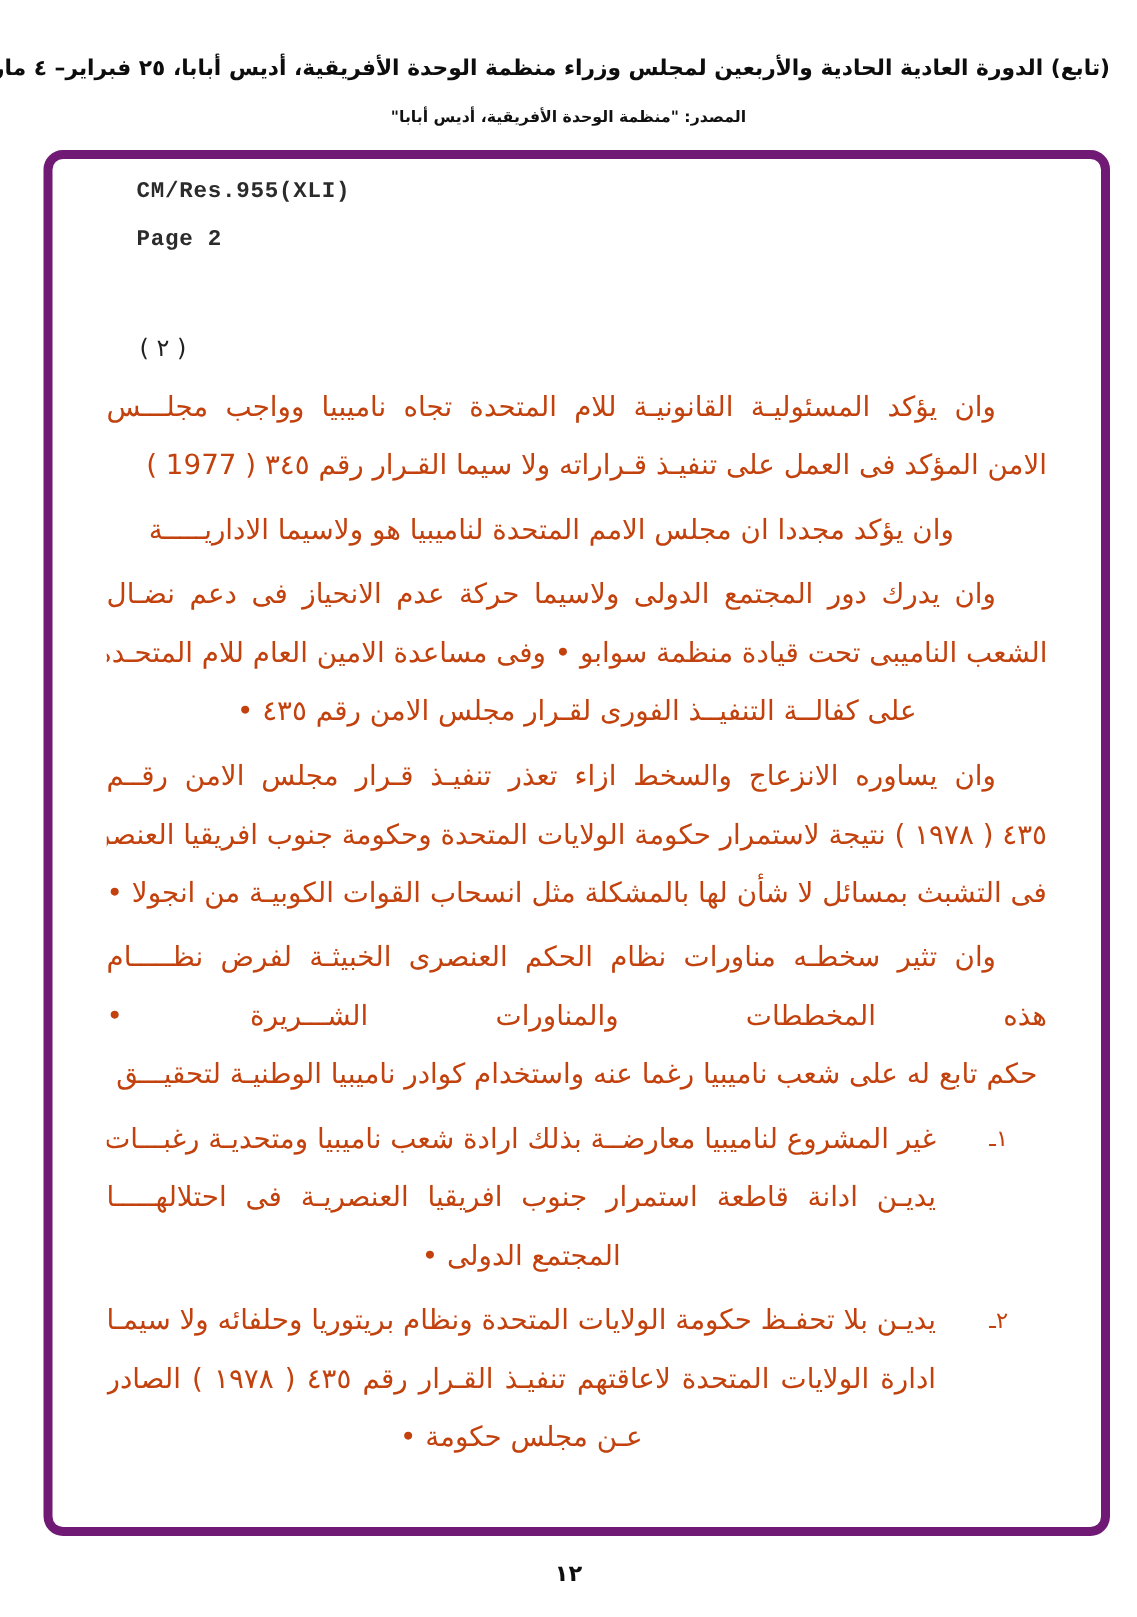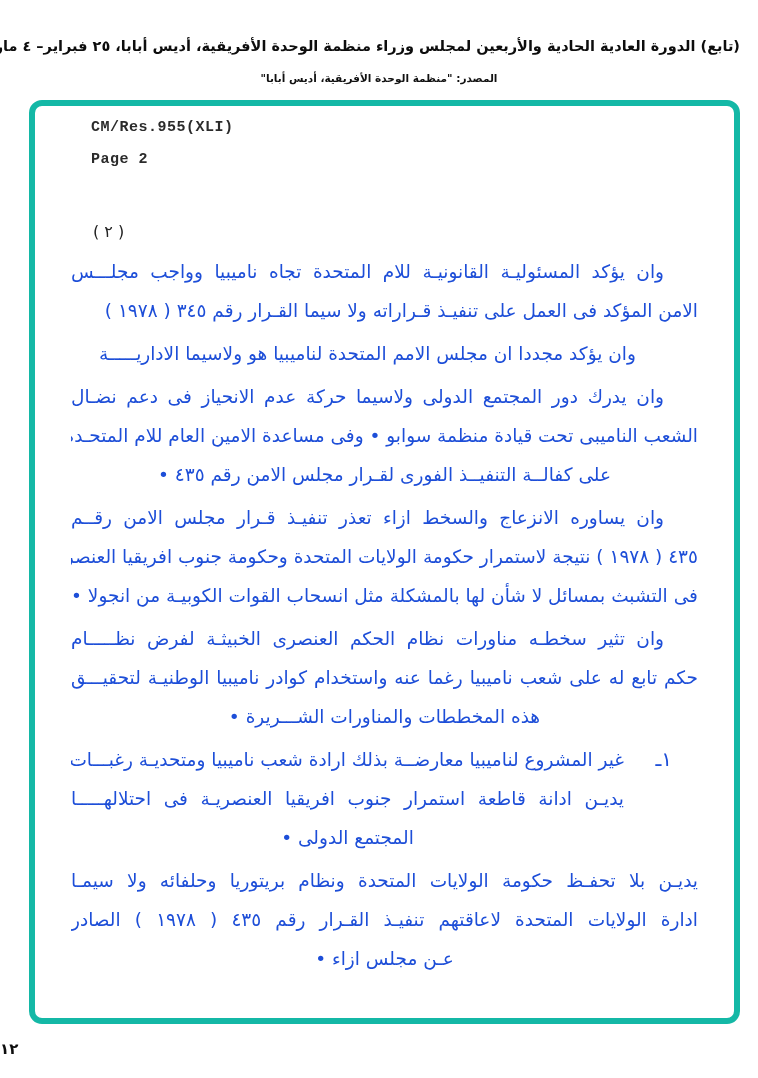--- a/index.html
+++ b/index.html
@@ -23,21 +23,21 @@
     position: absolute; top: 72px; left: 18px; right: 18px;
     direction: rtl; text-align: center;
     font-weight: bold; font-size: 10.5px; color: #111;
   }
 
   
   .frame {
     position: absolute; left: 29px; top: 100px;
     width: 711px; height: 924px;
     box-sizing: border-box;
-    border: 6px solid #14b8a6;
+    border: 6px solid #701a75;
     border-radius: 13px;
     background: #ffffff;
   }
 
   
   .ref, .page-label {
     position: absolute; left: 56px;
     font-family: "Liberation Mono", "DejaVu Sans Mono", monospace;
     font-size: 15px; font-weight: bold; color: #2b2b2b;
     letter-spacing: 0.5px; white-space: nowrap;
@@ -49,21 +49,21 @@
   .section-marker {
     position: absolute; top: 116px; left: 58px;
     font-size: 16px; color: #222;
     direction: rtl;
   }
 
   
   .doc-body {
     position: absolute; top: 146px; left: 36px; right: 36px; bottom: 8px;
     direction: rtl;
-    font-size: 18.5px; color: #1d4ed8;
+    font-size: 18.5px; color: #c2410c;
     overflow: hidden;
   }
   .para { margin: 0 0 4px 0; }
   .line {
     line-height: 39px;
     text-align: justify;
     text-align-last: justify;
     white-space: nowrap;
     overflow: hidden;
   }
@@ -72,87 +72,88 @@
   .para.two-line > .line:last-child { text-align-last: right; }
   .para:first-of-type { margin-top: 0; }
 
   
   .item { display: flex; margin: 0 0 4px 0; }
   .item-num {
     flex: 0 0 74px;
     box-sizing: border-box;
     padding-right: 26px;
     line-height: 39px;
-    font-size: 20px;
+    font-size: 15px;
   }
   .item-body { flex: 1 1 auto; min-width: 0; }
   .item-body > .line:last-child { text-align-last: center; white-space: normal; }
 
   
   .footer-page {
     position: absolute; top: 1040px; left: 0; width: 758px;
-    text-align: left;
+    text-align: center;
     font-weight: bold; font-size: 15px; letter-spacing: 6px;
     color: #0e0e0e;
   }
 </style>
 </head>
 <body>
 
 <div class="hdr1">(تابع)  الدورة العادية الحادية والأربعين لمجلس وزراء منظمة الوحدة الأفريقية، أديس أبابا، ٢٥ فبراير– ٤ مارس ١٩٨٥</div>
 <div class="hdr2">المصدر:  "منظمة الوحدة الأفريقية، أديس أبابا"</div>
 
 <div class="frame">
 
   <div class="ref">CM/Res.955(XLI)</div>
   <div class="page-label">Page 2</div>
   <div class="section-marker">( ٢ )</div>
 
   <div class="doc-body">
 
     <div class="para two-line">
       <div class="line">وان يؤكد المسئوليـة القانونيـة للام المتحدة تجاه ناميبيا وواجب مجلـــس</div>
-      <div class="line">الامن المؤكد فى العمل على تنفيـذ قـراراته ولا سيما القـرار رقم ٣٤٥ ( ١٩٧٨ )</div>
+      <div class="line">الامن المؤكد فى العمل على تنفيـذ قـراراته ولا سيما القـرار رقم ٣٤٥ ( 1977 )</div>
     </div>
 
     <div class="para">
       <div class="line">وان يؤكد مجددا ان مجلس الامم المتحدة لناميبيا هو ولاسيما الاداريـــــة</div>
     </div>
 
     <div class="para">
       <div class="line">وان يدرك دور المجتمع الدولى ولاسيما حركة عدم الانحياز فى دعم نضـال</div>
       <div class="line">الشعب الناميبى تحت قيادة منظمة سوابو • وفى مساعدة الامين العام للام المتحـدة</div>
       <div class="line">على كفالــة التنفيــذ الفورى لقـرار مجلس الامن رقم ٤٣٥ •</div>
     </div>
 
     <div class="para">
       <div class="line">وان يساوره الانزعاج والسخط ازاء تعذر تنفيـذ قـرار مجلس الامن رقــم</div>
       <div class="line">٤٣٥ ( ١٩٧٨ ) نتيجة لاستمرار حكومة الولايات المتحدة وحكومة جنوب افريقيا العنصريـــة</div>
       <div class="line">فى التشبث بمسائل لا شأن لها بالمشكلة مثل انسحاب القوات الكوبيـة من انجولا •</div>
     </div>
 
     <div class="para">
       <div class="line">وان تثير سخطـه مناورات نظام الحكم العنصرى الخبيثـة لفرض نظـــــام</div>
+      <div class="line">هذه المخططات والمناورات الشـــريرة •</div>
       <div class="line">حكم تابع له على شعب ناميبيا رغما عنه واستخدام كوادر ناميبيا الوطنيـة لتحقيـــق</div>
-      <div class="line">هذه المخططات والمناورات الشـــريرة •</div>
     </div>
 
     <div class="item">
       <div class="item-num">١ـ</div>
       <div class="item-body">
         <div class="line">غير المشروع لناميبيا معارضــة بذلك ارادة شعب ناميبيا ومتحديـة رغبـــات</div>
         <div class="line">يديـن ادانة قاطعة استمرار جنوب افريقيا العنصريـة فى احتلالهـــــا</div>
         <div class="line">المجتمع الدولى •</div>
       </div>
     </div>
 
     <div class="item">
+      <div class="item-num">٢ـ</div>
       <div class="item-body">
         <div class="line">يديـن بلا تحفـظ حكومة الولايات المتحدة ونظام بريتوريا وحلفائه ولا سيمـا</div>
         <div class="line">ادارة الولايات المتحدة لاعاقتهم تنفيـذ القـرار رقم ٤٣٥ ( ١٩٧٨ ) الصادر</div>
-        <div class="line">عـن مجلس ازاء •</div>
+        <div class="line">عـن مجلس حكومة •</div>
       </div>
     </div>
 
   </div>
 </div>
 
 <div class="footer-page">١٢</div>
 
 </body></html>

